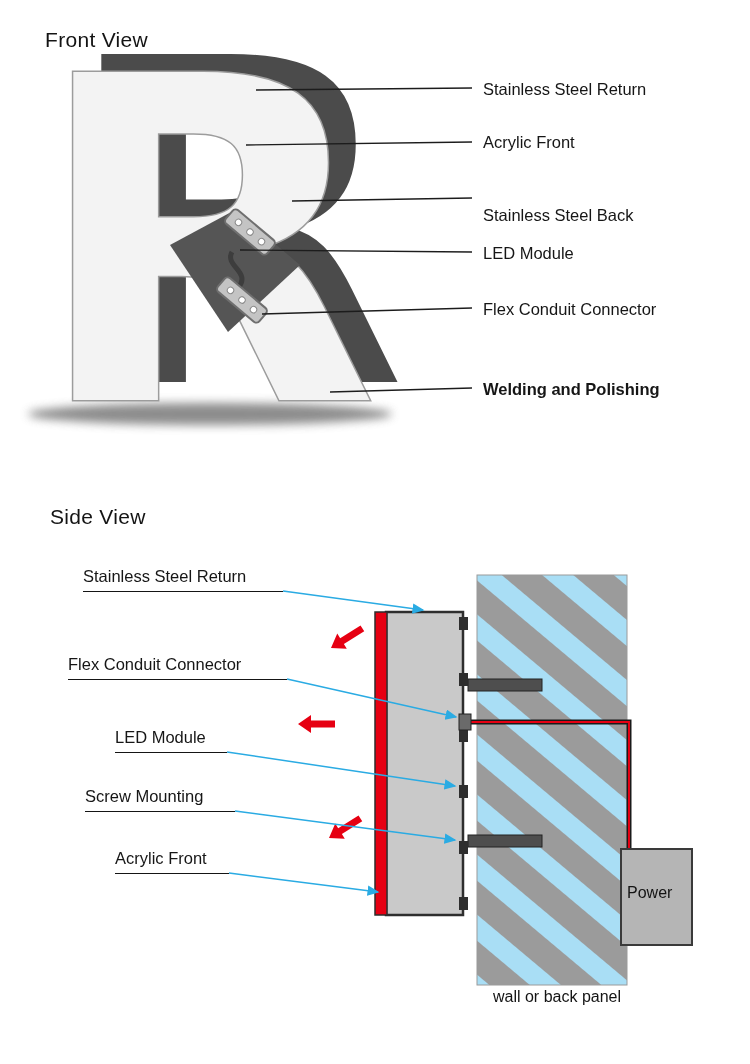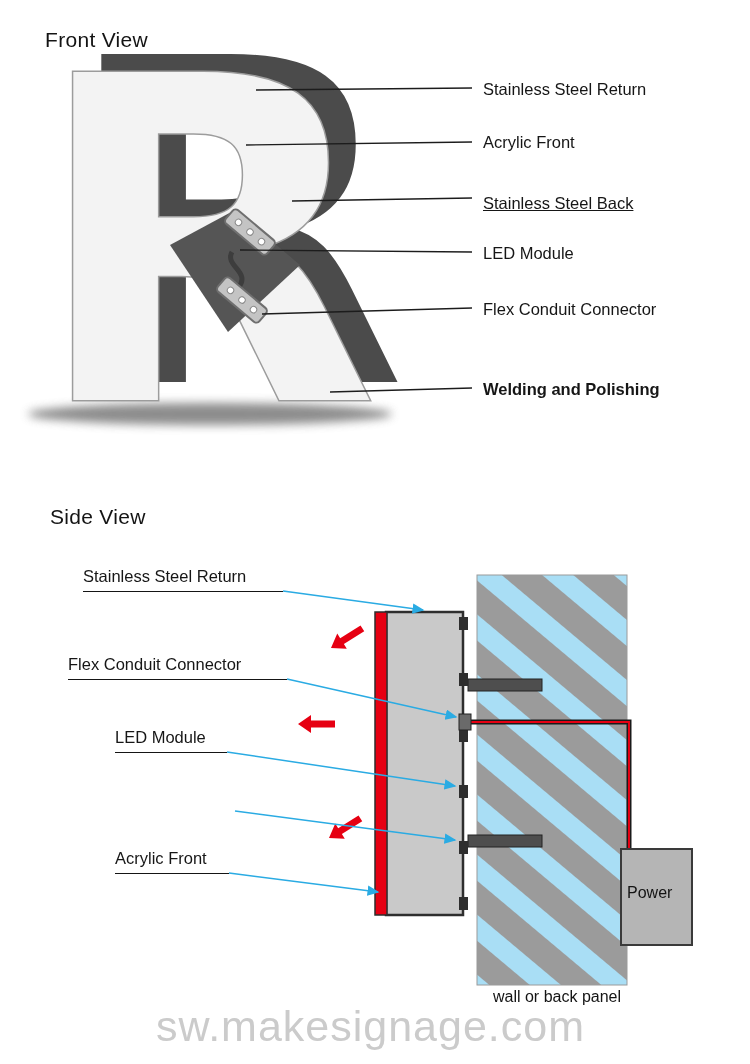--- a/index.html
+++ b/index.html
@@ -107,29 +107,29 @@
         <path d="M235 811 L455 840" marker-end="url(#carrow)"></path>
         <path d="M229 873 L378 892" marker-end="url(#carrow)"></path>
       </g>
     </g>
   </svg>
 
   <div class="title" style="left:45px; top:28px;">Front View</div>
 
   <div class="fv-label" style="top:80px;">Stainless Steel Return</div>
   <div class="fv-label" style="top:133px;">Acrylic Front</div>
-  <div class="fv-label" style="top:194px;text-decoration:underline;">Stainless Steel Back</div>
+  <div class="fv-label" style="top:206px;">Stainless Steel Back</div>
   <div class="fv-label" style="top:244px;">LED Module</div>
   <div class="fv-label" style="top:300px;">Flex Conduit Connector</div>
   <div class="fv-label" style="top:380px;font-weight:bold;">Welding and Polishing</div>
 
   <div class="title" style="left:50px; top:505px;">Side View</div>
 
   <div class="sv-label" style="left:83px;  top:567px; width:200px;">Stainless Steel Return</div>
   <div class="sv-label" style="left:68px;  top:655px; width:219px;">Flex Conduit Connector</div>
   <div class="sv-label" style="left:115px; top:728px; width:112px;">LED Module</div>
+  <div class="sv-label" style="left:85px;  top:787px; width:150px;">Screw Mounting</div>
   <div class="sv-label" style="left:115px; top:849px; width:114px;">Acrylic Front</div>
 
   <div class="power-label">Power</div>
   <div class="wall-label">wall or back panel</div>
 
-  <div class="watermark">sw.makesignage.com</div>
 </div>
 
 </body></html>

